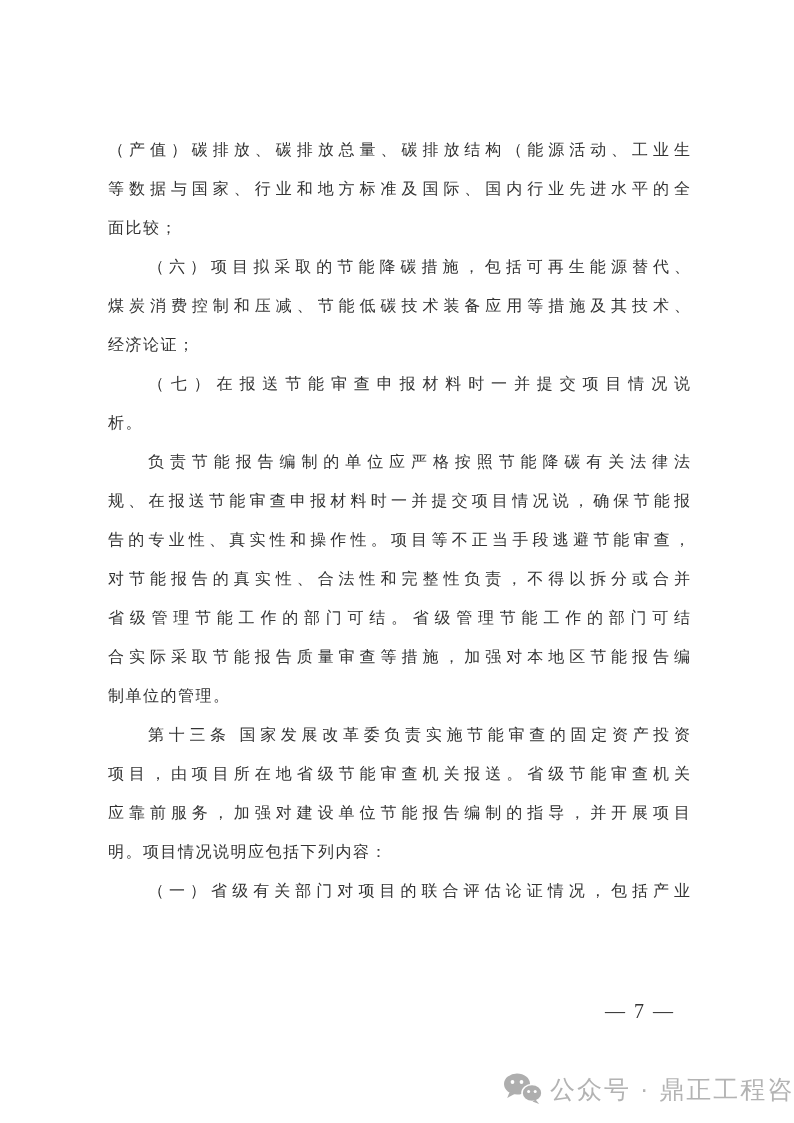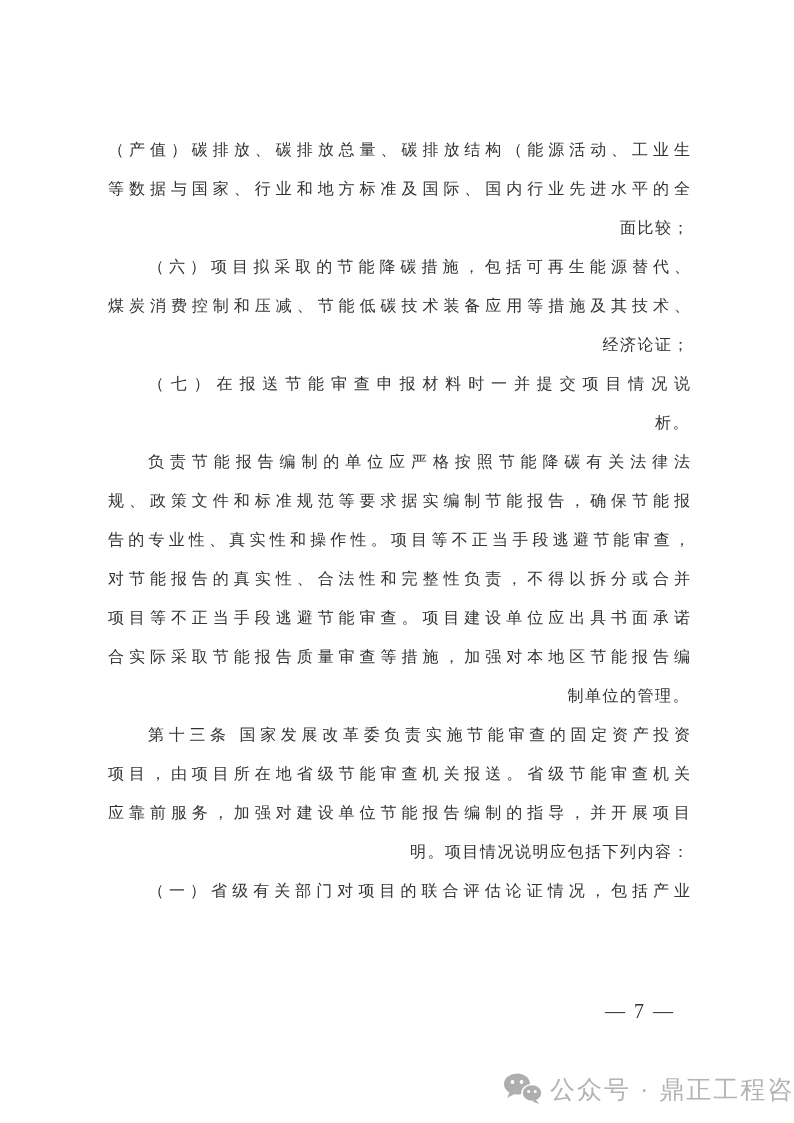--- a/index.html
+++ b/index.html
@@ -25,21 +25,21 @@
     font-size: 16px;
     line-height: 39px;
     color: #333333;
     white-space: normal;
   }
   .just {
     text-align: justify;
     text-align-last: justify;
   }
   .end {
-    text-align: right;
+    text-align: left;
     letter-spacing: 1.5px;
   }
   .ind { text-indent: 40px; }
   .bold { font-weight: normal; }
   .page-number {
     position: absolute;
     left: 108px;
     top: 1000px;
     width: 567px;
     text-align: right;
@@ -72,24 +72,24 @@
   <div class="doc-body">
     <p class="ln just">（产值）碳排放、碳排放总量、碳排放结构（能源活动、工业生</p>
     <p class="ln just">等数据与国家、行业和地方标准及国际、国内行业先进水平的全</p>
     <p class="ln end">面比较；</p>
     <p class="ln just ind">（六）项目拟采取的节能降碳措施，包括可再生能源替代、</p>
     <p class="ln just">煤炭消费控制和压减、节能低碳技术装备应用等措施及其技术、</p>
     <p class="ln end">经济论证；</p>
     <p class="ln just ind">（七）在报送节能审查申报材料时一并提交项目情况说</p>
     <p class="ln end">析。</p>
     <p class="ln just ind">负责节能报告编制的单位应严格按照节能降碳有关法律法</p>
-    <p class="ln just">规、政策文件和标准规范等要求据实编制节能报告，确保节能报</p>
+    <p class="ln just">规、在报送节能审查申报材料时一并提交项目情况说，确保节能报</p>
     <p class="ln just">告的专业性、真实性和操作性。项目等不正当手段逃避节能审查，</p>
     <p class="ln just">对节能报告的真实性、合法性和完整性负责，不得以拆分或合并</p>
-    <p class="ln just">项目等不正当手段逃避节能审查。项目建设单位应出具书面承诺</p>
+    <p class="ln just">省级管理节能工作的部门可结。省级管理节能工作的部门可结</p>
     <p class="ln just">合实际采取节能报告质量审查等措施，加强对本地区节能报告编</p>
     <p class="ln end">制单位的管理。</p>
     <p class="ln just ind"><span class="bold">第十三条</span><span> 国家发展改革委负责实施节能审查的固定资产投资</span></p>
     <p class="ln just">项目，由项目所在地省级节能审查机关报送。省级节能审查机关</p>
     <p class="ln just">应靠前服务，加强对建设单位节能报告编制的指导，并开展项目</p>
     <p class="ln end">明。项目情况说明应包括下列内容：</p>
     <p class="ln just ind">（一）省级有关部门对项目的联合评估论证情况，包括产业</p>
   </div>
 
   <div class="page-number">— 7 —</div>

